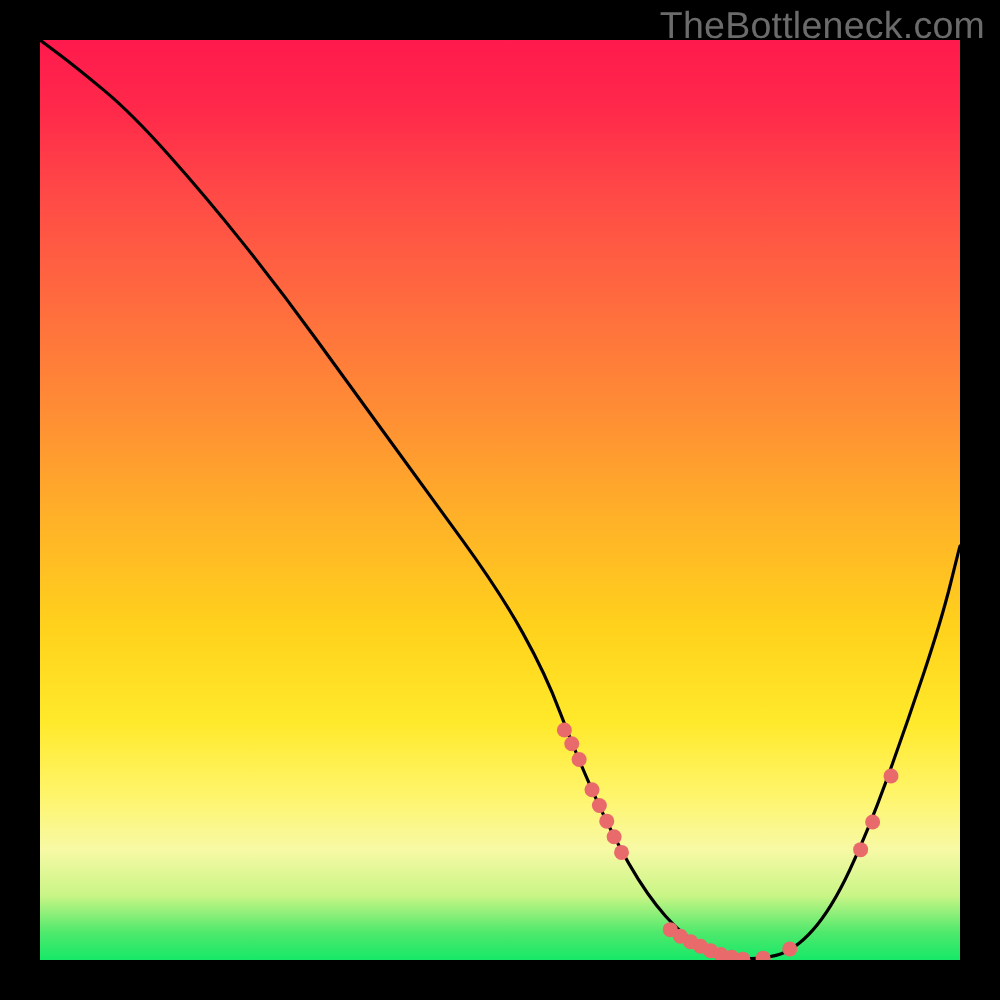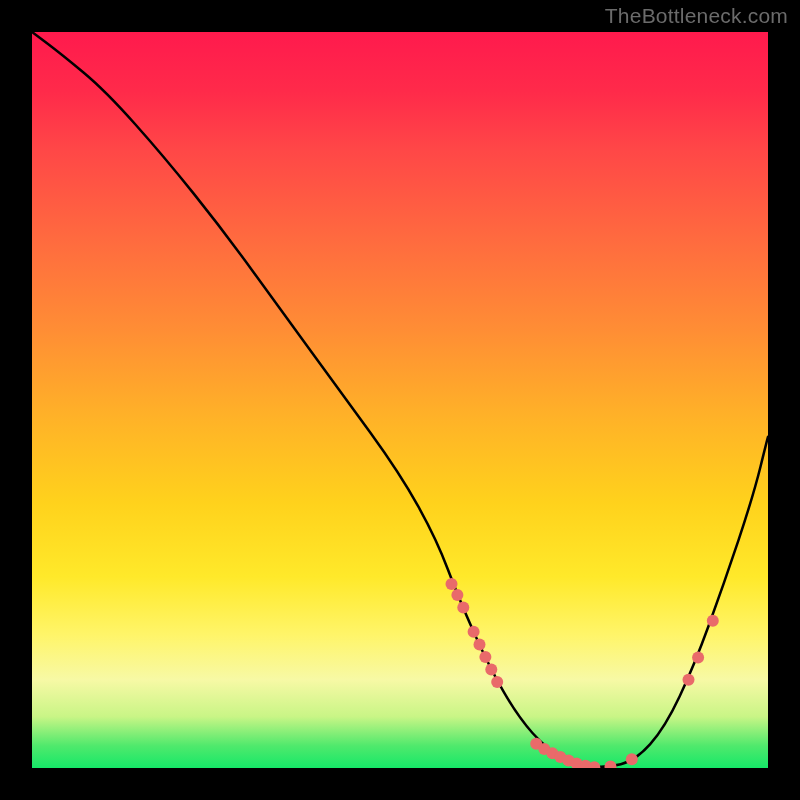--- a/index.html
+++ b/index.html
@@ -15,21 +15,21 @@
     position: relative;
     width: 800px;
     height: 800px;
     background: #000;
   }
   .watermark {
     position: absolute;
     top: 4px;
     right: 12px;
     color: #6b6b6b;
-    font-size: 21px;
+    font-size: 30px;
     font-weight: 500;
     letter-spacing: 0.2px;
   }
   .plot-area {
     position: absolute;
     left: 32px;
     top: 32px;
     width: 736px;
     height: 736px;
     overflow: hidden;

